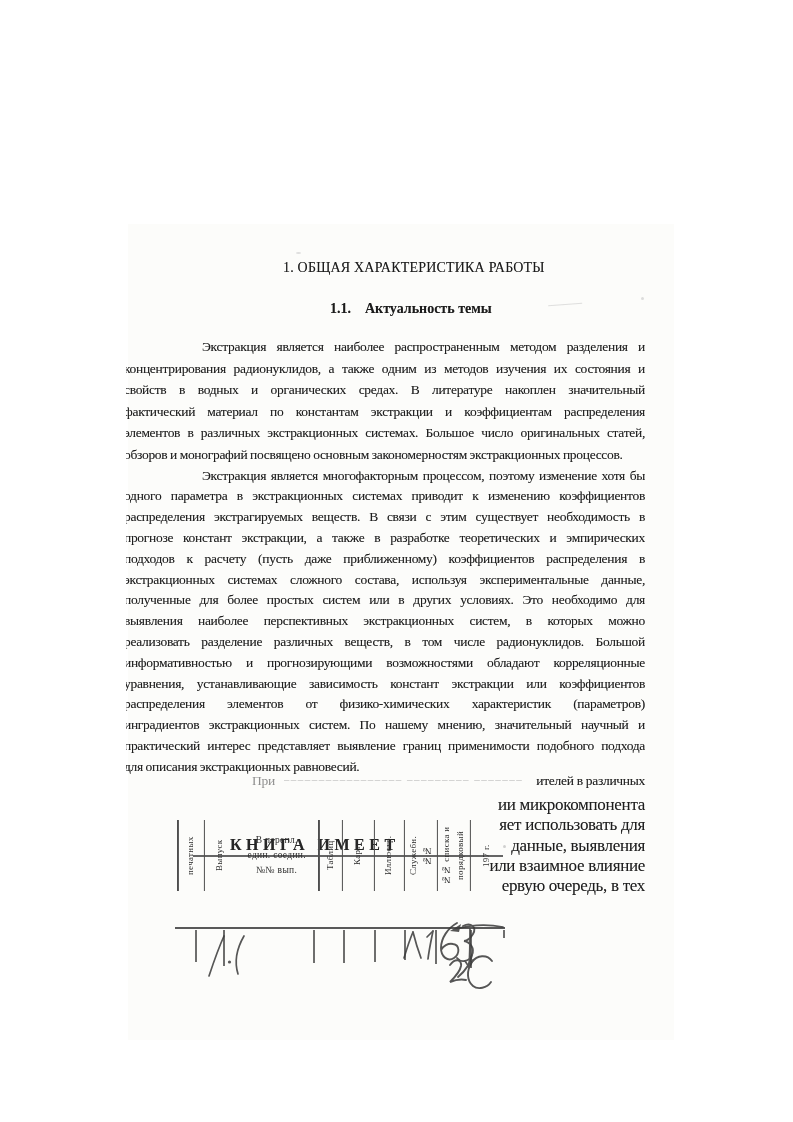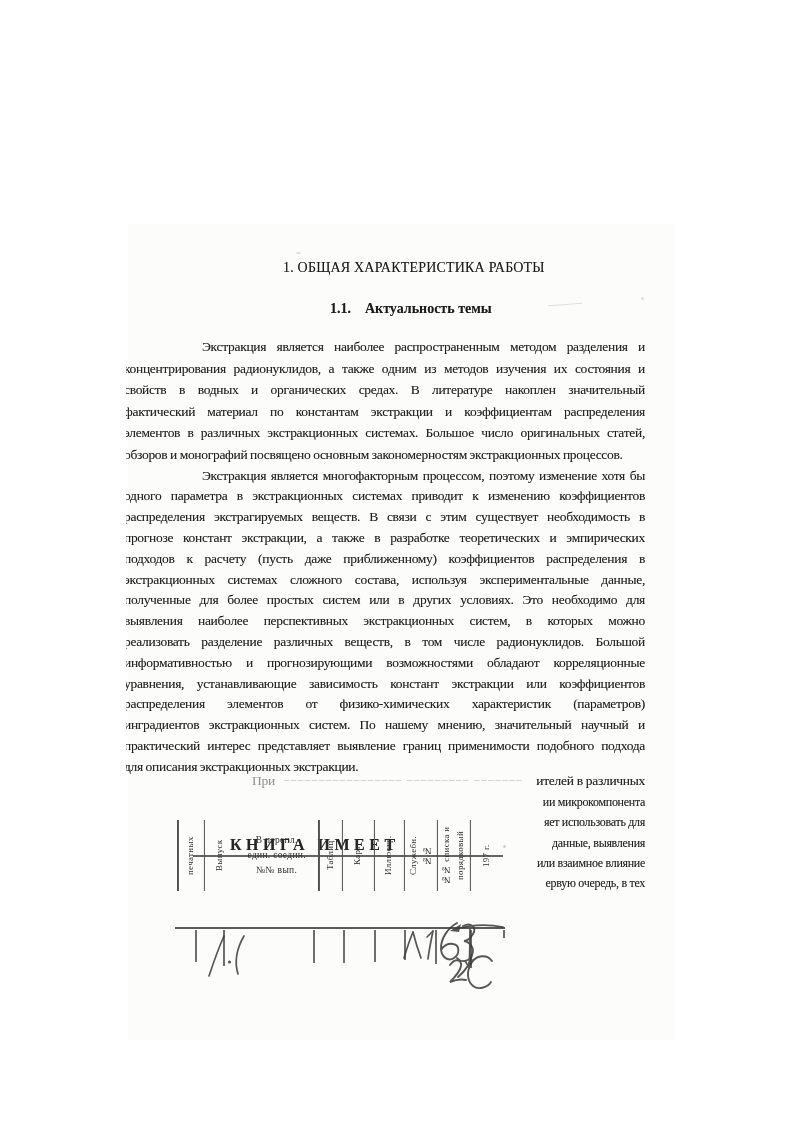--- a/index.html
+++ b/index.html
@@ -47,21 +47,21 @@
   }
   .lead-word { color:#8f8f8f; filter:blur(.3px);margin-left:48px; }
   .trace {
     flex:1; overflow:hidden; white-space:nowrap; margin:0 14px 0 9px;
     color:#9d9d9d; opacity:.75; font-size:11px; letter-spacing:1.5px;
     filter:blur(.3px); transform:translateY(-2px);
   }
   .fragtext { color:#1e1e1e; white-space:nowrap; text-shadow:0 0 .4px rgba(30,30,30,.35); }
   .frag {
     position:absolute; right:148px; white-space:nowrap;
-    font-size:12px; letter-spacing:-0.3px; color:#1e1e1e;
+    font-size:17px; letter-spacing:-0.3px; color:#1e1e1e;
     text-shadow:0 0 .4px rgba(30,30,30,.35);
   }
   .frag.i0{top:795px} .frag.i1{top:815px} .frag.i2{top:836px}
   .frag.i3{top:856px} .frag.i4{top:876px}
   
   .stamp-title {
     position:absolute; left:230px; top:836px; width:170px;
     font-size:16px; font-weight:bold; letter-spacing:4.5px;
     color:#262626; white-space:nowrap; text-shadow:0 0 .5px rgba(20,20,20,.4);
   }
@@ -117,21 +117,21 @@
         <div class="line i4">подходов к расчету (пусть даже приближенному) коэффициентов распределения в</div>
         <div class="line i5">экстракционных системах сложного состава, используя экспериментальные данные,</div>
         <div class="line i6">полученные для более простых систем или в других условиях. Это необходимо для</div>
         <div class="line i7">выявления наиболее перспективных экстракционных систем, в которых можно</div>
         <div class="line i8">реализовать разделение различных веществ, в том числе радионуклидов. Большой</div>
         <div class="line i9">информативностью и прогнозирующими возможностями обладают корреляционные</div>
         <div class="line i10">уравнения, устанавливающие зависимость констант экстракции или коэффициентов</div>
         <div class="line i11">распределения элементов от физико-химических характеристик (параметров)</div>
         <div class="line i12">инградиентов экстракционных систем. По нашему мнению, значительный научный и</div>
         <div class="line i13">практический интерес представляет выявление границ применимости подобного подхода</div>
-        <div class="line i14">для описания экстракционных экстракции.</div>
+        <div class="line i14">для описания экстракционных равновесий.</div>
       </div>
   </div>
 
   <div class="lead-line">
     <span class="lead-word">При</span>
     <span class="trace">–––––––––––––––––  –––––––––  ––––––––––––  ––  ––––––––––––––––––––––</span>
     <span class="fragtext">ителей в различных</span>
   </div>
 
   <div>

